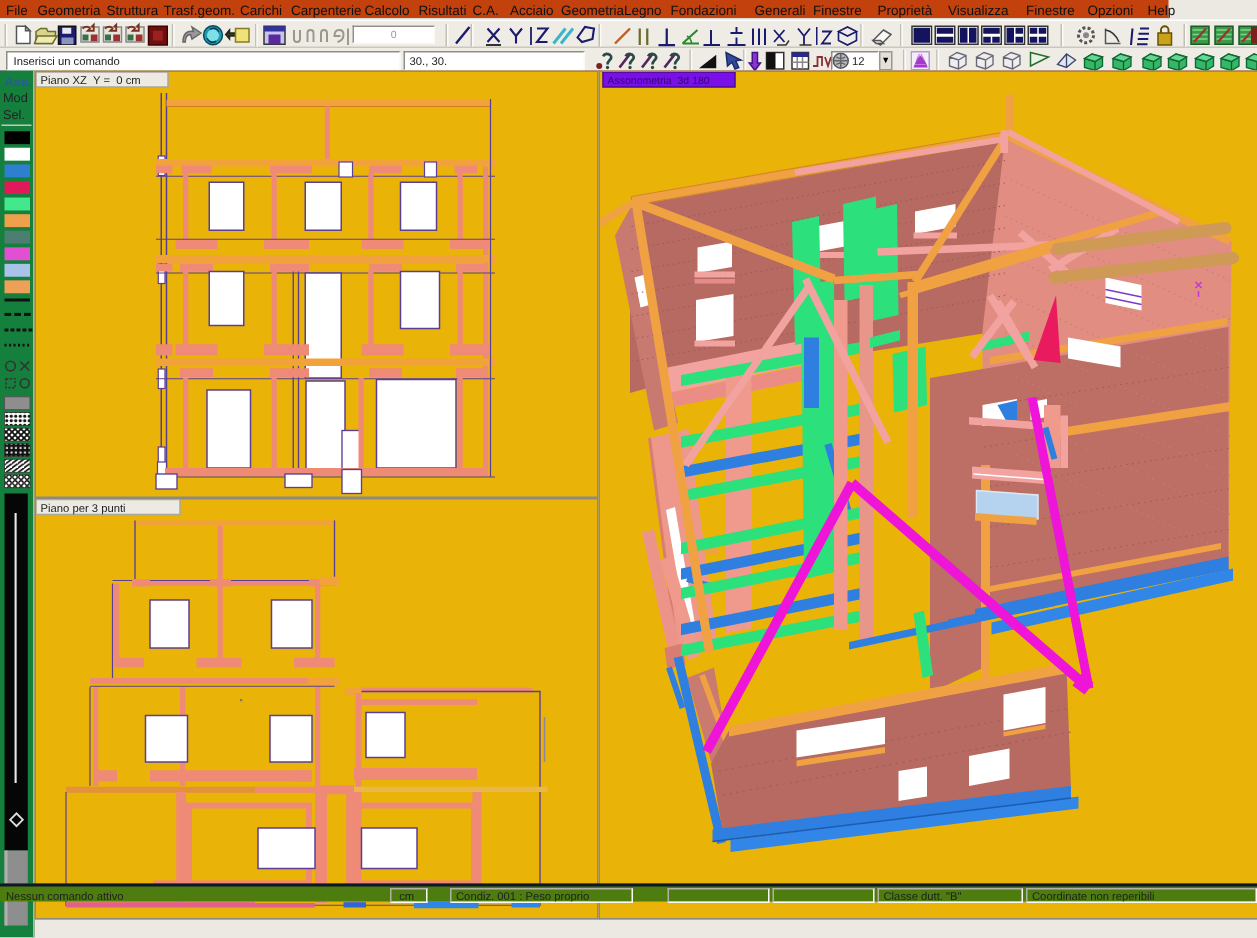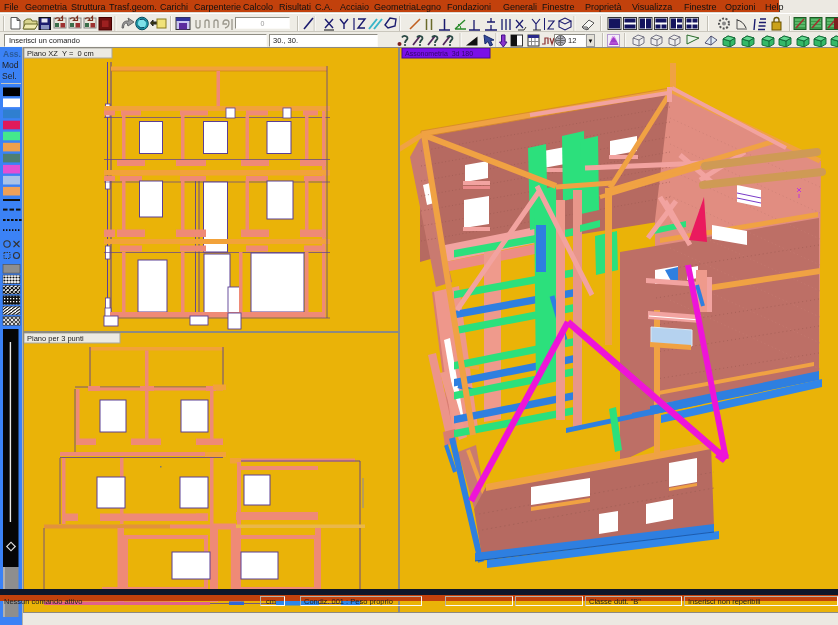--- a/index.html
+++ b/index.html
@@ -3,23 +3,23 @@
 <style>
 *{margin:0;padding:0;box-sizing:border-box}
 html,body{width:838px;height:625px;overflow:hidden;font-family:"Liberation Sans",sans-serif;background:#ece9e2}
 #app{position:relative;width:838px;height:625px;background:#ece9e2}
 .abs{position:absolute}
 #menubar{left:0;top:0;width:779px;height:13px;background:#c2410c;border-bottom:1px solid #dedbd2}
 #menubar span{position:absolute;top:1.5px;font-size:9px;color:#101010;letter-spacing:0px}
 #toolbar{left:0;top:13px;width:838px;height:19px;background:#eeece5;border-bottom:1px solid #cac7bd;border-top:1px solid #fff}
 #cmdbar{left:0;top:32px;width:838px;height:16px;background:#eeece5;border-bottom:1px solid #d946ef}
 .inset{position:absolute;background:#fff;border-top:1px solid #8f8d84;border-left:1px solid #8f8d84;border-bottom:1px solid #fbfaf7;border-right:1px solid #fbfaf7;font-size:7.5px;color:#222;line-height:11px}
-#sidebar{left:0;top:47px;width:23px;height:578px;background:#3b82f6;border-right:1px solid #b5b2a8}
+#sidebar{left:0;top:47px;width:23px;height:578px;background:#15803d;border-right:1px solid #b5b2a8}
 .win{position:absolute;background:#eab308;border:1px solid #8c8a82}
-#statusbar{left:0;top:589px;width:838px;height:12px;background:#c2410c;border-top:6px solid #0f172a;font-size:7.5px;color:#222}
+#statusbar{left:0;top:589px;width:838px;height:12px;background:#4d7c0f;border-top:2px solid #0f172a;font-size:7.5px;color:#222}
 .sbox{position:absolute;top:1px;height:10px;border:1px solid #b3b0a6;border-bottom-color:#fbfaf7;border-right-color:#fbfaf7;padding:0 3px;font-size:7.5px;line-height:9px;color:#222;white-space:nowrap;overflow:hidden}
 svg{display:block;position:absolute}
 </style></head><body>
 <div id="app">
 <div id="menubar" class="abs">
 <span style="left:4px">File</span>
 <span style="left:25px">Geometria</span>
 <span style="left:71px">Struttura</span>
 <span style="left:109px">Trasf.geom.</span>
 <span style="left:160px">Carichi</span>
@@ -175,21 +175,21 @@
         <path d="M811 19 h10 M811 22 h10 M811 25 h10" stroke="#79d88a"></path>
         <path d="M812 27 l8 -9" stroke="#a03030" stroke-width="1.6"></path>
         <rect x="826" y="16.5" width="12" height="12" fill="#3a9a4a" stroke="#1a5a24"></rect>
         <path d="M827 19 h10 M827 22 h10 M827 25 h10" stroke="#79d88a"></path>
         <path d="M828 27 l8 -9" stroke="#a03030" stroke-width="1.6"></path>
         <rect x="834" y="17" width="4" height="11" fill="#7d2020"></rect>
       </svg>
 </div>
 <div id="cmdbar" class="abs">
 <div class="inset" style="left:4px;top:2px;width:263px;height:13px;padding-left:4px">Inserisci un comando</div>
-<div class="inset" style="left:269px;top:2px;width:109px;height:13px;padding-left:3px">30., 30.</div>
+<div class="inset" style="left:269px;top:2px;width:121px;height:13px;padding-left:3px">30., 30.</div>
 <svg width="838" height="16" viewBox="0 32 838 16" style="left:0;top:0">
         <rect x="459.6" y="33" width="1" height="14" fill="#c2bfb5"></rect>
         <rect x="460.6" y="33" width="1" height="14" fill="#fbfaf7"></rect>
         <rect x="495.4" y="33" width="1" height="14" fill="#c2bfb5"></rect>
         <rect x="496.4" y="33" width="1" height="14" fill="#fbfaf7"></rect>
         <rect x="602" y="33" width="1" height="14" fill="#c2bfb5"></rect>
         <rect x="603" y="33" width="1" height="14" fill="#fbfaf7"></rect>
         <rect x="624.1" y="33" width="1" height="14" fill="#c2bfb5"></rect>
         <rect x="625.1" y="33" width="1" height="14" fill="#fbfaf7"></rect>
         <circle cx="399.5" cy="44" r="2" fill="#7d2020"></circle>
@@ -611,14 +611,14 @@
         <text x="405" y="56" font-size="7" fill="#30086a">Assonometria &nbsp;3d 180</text>
       </svg>
 </div>
 <div id="statusbar" class="abs">
 <span style="position:absolute;left:4px;top:2px">Nessun comando attivo</span>
 <div class="sbox" style="left:260px;width:25px">&nbsp;cm</div>
 <div class="sbox" style="left:300px;width:122px">Condiz. 001 : Peso proprio</div>
 <div class="sbox" style="left:445px;width:68px"></div>
 <div class="sbox" style="left:515px;width:68px"></div>
 <div class="sbox" style="left:585px;width:97px">Classe dutt. "B"</div>
-<div class="sbox" style="left:684px;width:154px">Inserisci non reperibili</div>
+<div class="sbox" style="left:684px;width:154px">Coordinate non reperibili</div>
 </div>
 </div>
 </body></html>

